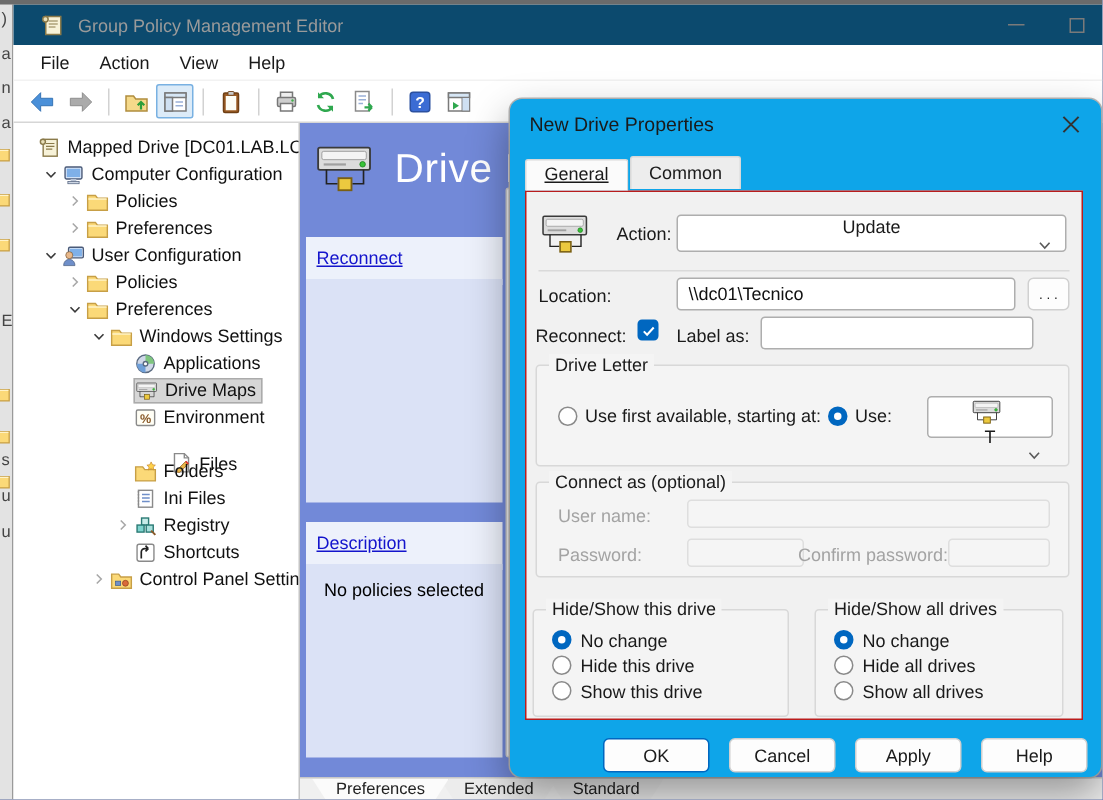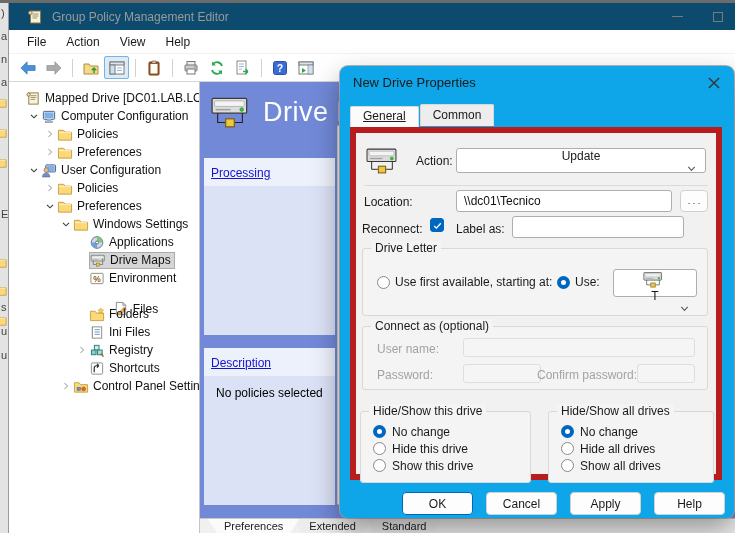--- a/index.html
+++ b/index.html
@@ -62,21 +62,21 @@
   .btab.active { background:#fbfbfb; z-index:2; }
 
   
   .dialog { position:absolute; left:340px; top:66px; width:394px; height:452px; background:#0ea5e9; border-radius:8px; z-index:30; box-shadow:0 12px 28px rgba(0,0,0,.38), 0 0 0 1px #b9b9b9; font-size:12px; color:#1a1a1a; }
   .dlg-title { position:absolute; left:13px; top:9px; font-size:13px; }
   .dlg-close { position:absolute; right:11px; top:8px; width:18px; height:18px; }
   .dlg-close svg { width:100%; height:100%; }
   .dtabs { position:absolute; left:10px; top:38px; display:flex; align-items:flex-end; z-index:3; }
   .dtab { padding:3px 12px 4px 12px; border:1px solid #d9d9d9; border-bottom:none; background:#ededed; border-radius:2px 2px 0 0; margin-right:1px; }
   .dtab.active { background:#fbfbfb; padding-top:2px; margin-bottom:-1px;text-decoration:underline; }
-  .pane { position:absolute; left:10px; top:61px; width:372px; height:353px; border:6px solid #b91c1c; background:#f1f1f1; }
+  .pane { position:absolute; left:10px; top:61px; width:372px; height:353px; border:1px solid #b91c1c; background:#f1f1f1; }
 
   .dlabel { position:absolute; color:#1a1a1a; }
   .dlabel.dis { color:#a3a3a3; }
   .din { position:absolute; background:#fff; border:1px solid #aeaeae; border-radius:3px; font-size:12px; font-family:"Liberation Sans",sans-serif; padding:0 7px; color:#111; }
   .din.dis { background:#f5f5f5; border-color:#dedede; }
   .combo { position:absolute; background:#fff; border:1px solid #aeaeae; border-radius:3px; display:flex; align-items:center; padding:0 8px;flex-direction:column; }
   .combo .chev { margin-left:auto; width:11px; height:11px; }
   .chev svg { width:100%; height:100%; }
   .sep-line { position:absolute; height:1px; background:#dadada; }
   .grp { position:absolute; border:1px solid #d8d8d8; border-radius:3px; background:#f4f4f4; }
@@ -536,21 +536,21 @@
                   <rect x="2.5" y="4" width="28" height="12" rx="1" fill="#dcdcdc" stroke="#3a3a3a"></rect>
                   <rect x="4.5" y="6" width="24" height="4.5" rx="1" fill="#f4f4f4" stroke="#9a9a9a" stroke-width="0.5"></rect>
                   <circle cx="26.5" cy="13" r="1.5" fill="#39c239" stroke="#1a7a1a" stroke-width="0.4"></circle>
                   <rect x="5.5" y="12.5" width="12" height="1.2" fill="#a0a0a0"></rect>
                   <path d="M7 16v7.5h6M27 16v7.5h-6" stroke="#222" stroke-width="0.9" fill="none"></path>
                   <rect x="13.5" y="20.5" width="7" height="6.5" fill="#ecc93f" stroke="#7a5f12"></rect>
                 </svg></span>
             <span class="panel-title">Drive Maps</span>
           </div>
           <div class="psec" style="top:76px;">
-            <a href="#">Processing</a>
+            <a href="#">Reconnect</a>
           </div>
           <div class="pbody" style="top:104px; height:149px;"></div>
           <div class="psec" style="top:266px;">
             <a href="#">Description</a>
           </div>
           <div class="pbody" style="top:294px; height:129px;">
             <div class="pempty">No policies selected</div>
           </div>
         </div>
         <div class="tabsbar" id="tabsbar">

